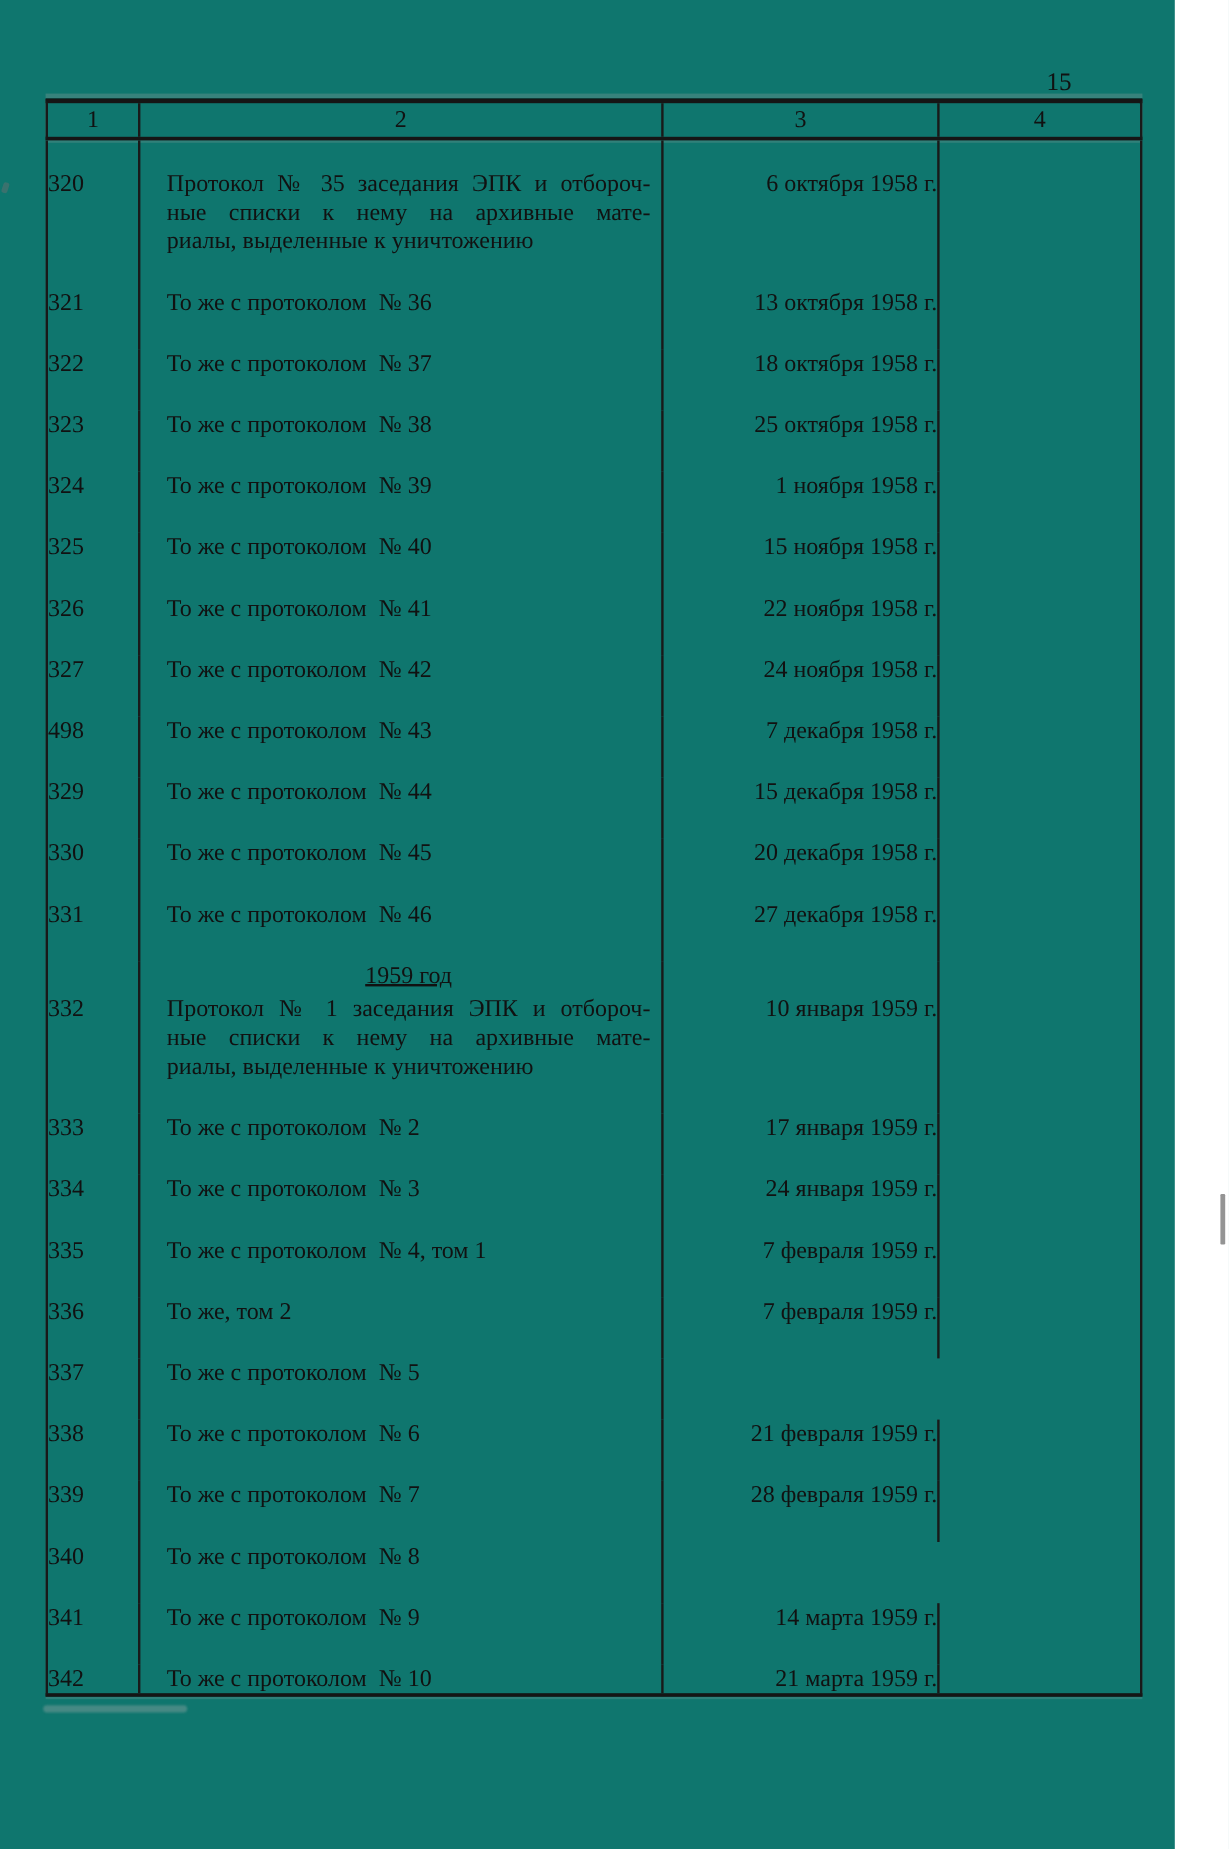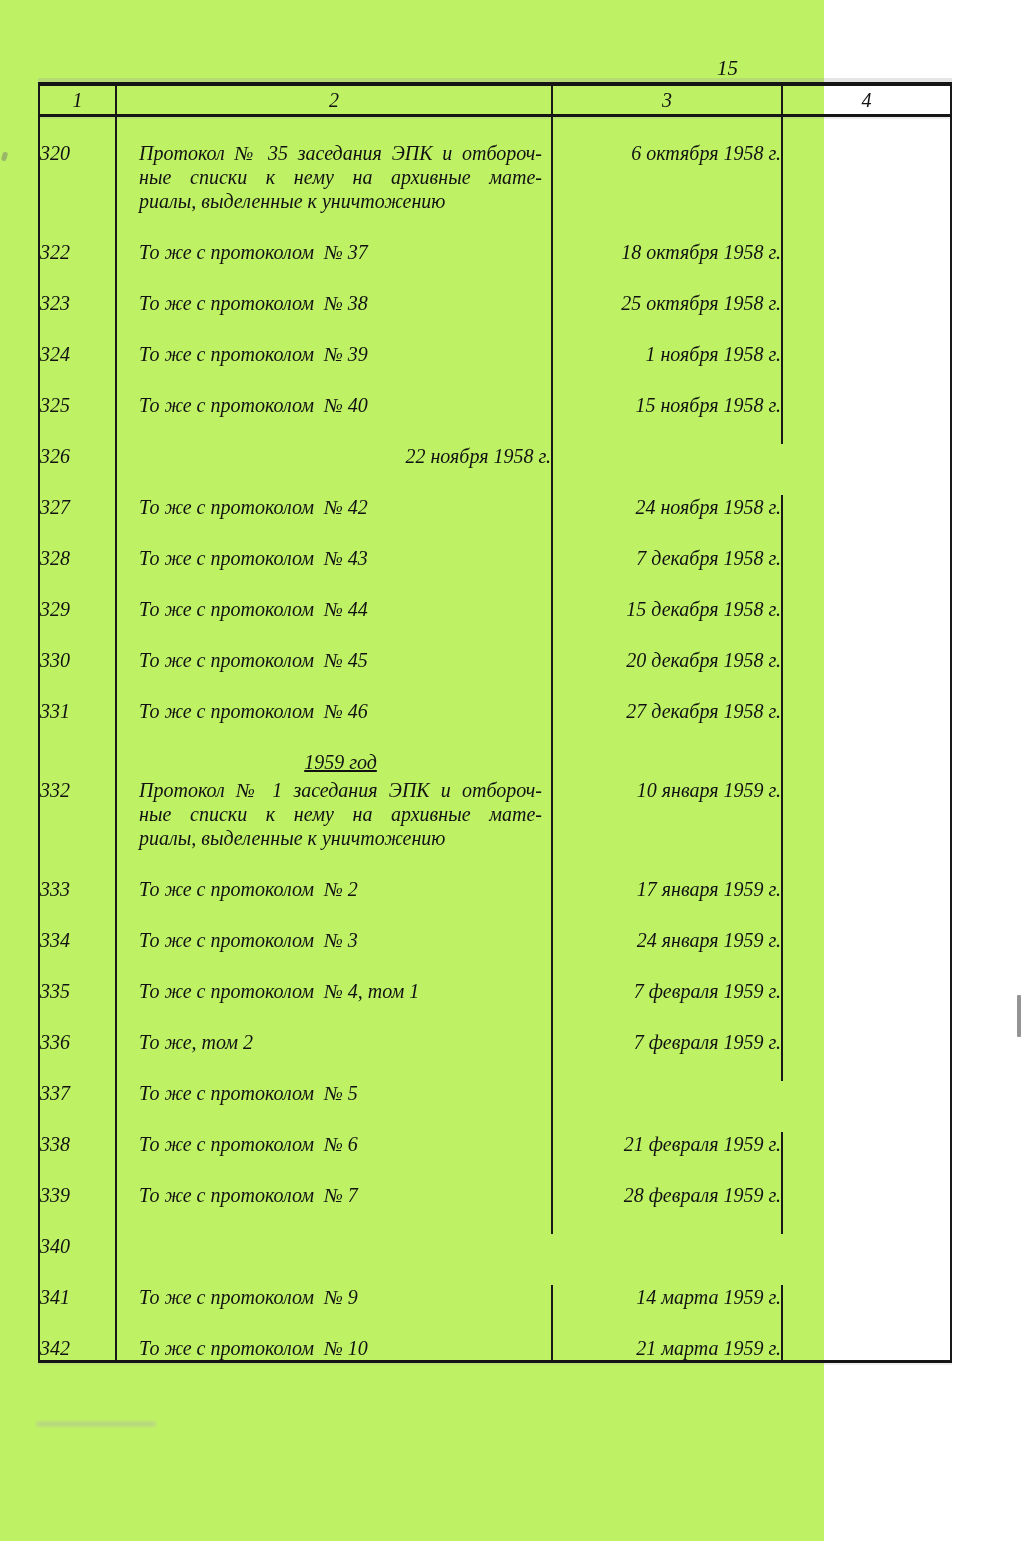--- a/index.html
+++ b/index.html
@@ -1,18 +1,18 @@
 <!DOCTYPE html>
 <html><head>
 <meta charset="utf-8">
 <style>
   * { margin:0; padding:0; box-sizing:border-box; }
   html,body { width:1024px; height:1541px; background:#ffffff; overflow:hidden; }
   body { font-family:"Liberation Serif","DejaVu Serif",serif; color:#111; }
-  .page { position:relative; width:824px; height:1541px; background:#bef264;font-style:italic; }
+  .page { position:relative; width:979px; height:1541px; background:#0f766e; }
 
   .page-number { position:absolute; top:56px; right:86px; font-size:21px; line-height:24px; }
 
   .doc-table { position:absolute; left:38px; top:82px; width:914px; }
 
   .thead {
     display:grid; grid-template-columns:77px 436px 230px 167px;
     border:2px solid #191919; border-top:4px solid #151515; border-bottom:3px solid #151515;
     box-shadow:0 -4px 0 rgba(160,160,160,0.28), 0 2px 0 rgba(170,170,170,0.22);
   }
@@ -64,20 +64,30 @@
             <div class="line justline">Протокол № 35 заседания ЭПК  и отбороч-</div>
             <div class="line justline">ные списки к нему на архивные мате-</div>
             <div class="line">риалы, выделенные к уничтожению</div>
           </div>
     <div class="cell c3">
             <div class="line">6 октября 1958 г.</div>
           </div>
     <div class="cell c4"></div>
   </div>
 
+  <div class="row">
+    <div class="cell c1">321</div>
+    <div class="cell c2">
+            <div class="line">То же с протоколом &nbsp;№ 36</div>
+          </div>
+    <div class="cell c3">
+            <div class="line">13 октября 1958 г.</div>
+          </div>
+    <div class="cell c4"></div>
+  </div>
 
   <div class="row">
     <div class="cell c1">322</div>
     <div class="cell c2">
             <div class="line">То же с протоколом &nbsp;№ 37</div>
           </div>
     <div class="cell c3">
             <div class="line">18 октября 1958 г.</div>
           </div>
     <div class="cell c4"></div>
@@ -111,39 +121,42 @@
             <div class="line">То же с протоколом &nbsp;№ 40</div>
           </div>
     <div class="cell c3">
             <div class="line">15 ноября 1958 г.</div>
           </div>
     <div class="cell c4"></div>
   </div>
 
   <div class="row">
     <div class="cell c1">326</div>
+    <div class="cell c2">
+            <div class="line">То же с протоколом &nbsp;№ 41</div>
+          </div>
     <div class="cell c3">
             <div class="line">22 ноября 1958 г.</div>
           </div>
     <div class="cell c4"></div>
   </div>
 
   <div class="row">
     <div class="cell c1">327</div>
     <div class="cell c2">
             <div class="line">То же с протоколом &nbsp;№ 42</div>
           </div>
     <div class="cell c3">
             <div class="line">24 ноября 1958 г.</div>
           </div>
     <div class="cell c4"></div>
   </div>
 
   <div class="row">
-    <div class="cell c1">328</div>
+    <div class="cell c1">498</div>
     <div class="cell c2">
             <div class="line">То же с протоколом &nbsp;№ 43</div>
           </div>
     <div class="cell c3">
             <div class="line">7 декабря 1958 г.</div>
           </div>
     <div class="cell c4"></div>
   </div>
 
   <div class="row">
@@ -262,20 +275,23 @@
             <div class="line">То же с протоколом &nbsp;№ 7</div>
           </div>
     <div class="cell c3">
             <div class="line">28 февраля 1959 г.</div>
           </div>
     <div class="cell c4"></div>
   </div>
 
   <div class="row">
     <div class="cell c1">340</div>
+    <div class="cell c2">
+            <div class="line">То же с протоколом &nbsp;№ 8</div>
+          </div>
     <div class="cell c4"></div>
   </div>
 
   <div class="row">
     <div class="cell c1">341</div>
     <div class="cell c2">
             <div class="line">То же с протоколом &nbsp;№ 9</div>
           </div>
     <div class="cell c3">
             <div class="line">14 марта 1959 г.</div>

